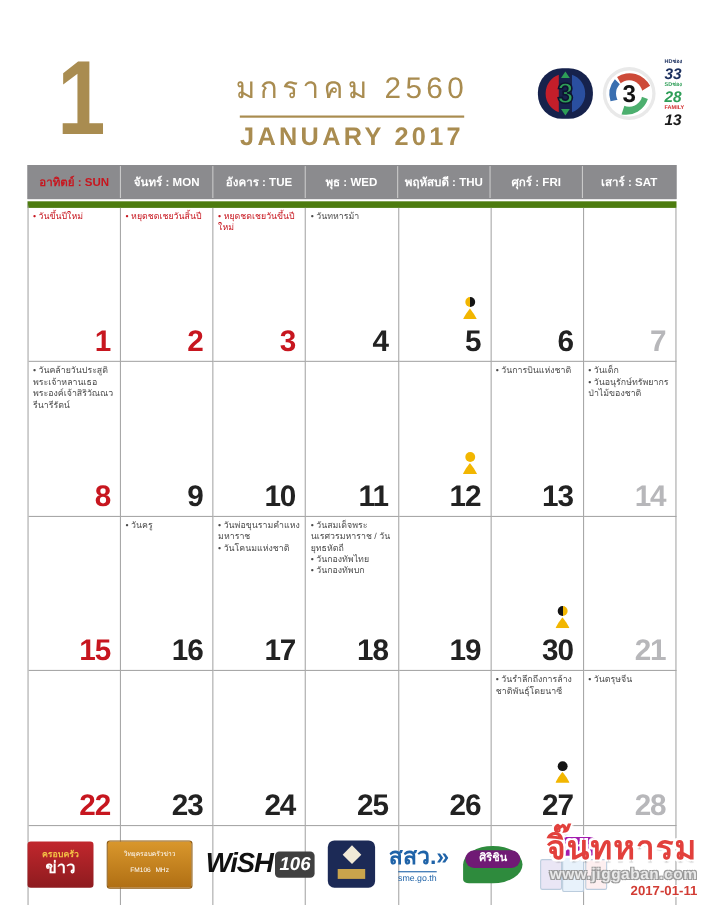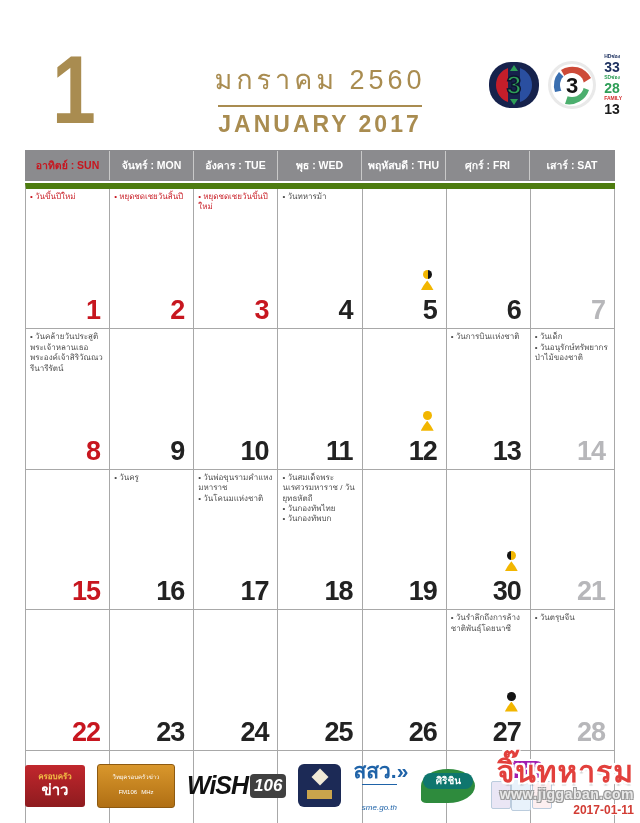--- a/index.html
+++ b/index.html
@@ -12,21 +12,21 @@
              color:#a98c50;line-height:1;letter-spacing:-4px;
              font-family:"Liberation Sans",sans-serif;transform:scaleX(.82);transform-origin:left top;}
   .month-block{position:absolute;left:200px;top:18px;width:240px;text-align:center;color:#a98c50;}
   .month-thai{font-size:27px;font-weight:400;letter-spacing:4px;}
   .gold-rule{height:2px;background:#a98c50;margin:4px 18px 4px 18px;}
   .month-eng{font-size:23px;font-weight:700;letter-spacing:3px;}
 
   .ch-logos{position:absolute;right:18px;top:14px;display:flex;align-items:center;gap:7px;}
   .ch-nums{display:flex;flex-direction:column;gap:1px;line-height:1;}
   .ch-nums .lbl{font-size:5px;font-weight:700;}
-  .ch-nums .num{font-size:14px;font-weight:800;letter-spacing:0;}
+  .ch-nums .num{font-size:14px;font-weight:800;letter-spacing:0;font-style:italic;}
   .hd-c{color:#1b2f5e}.sd-c{color:#2e9e57}.fam-lbl{color:#d02c2c}.fam-num{color:#1a1a1a}
 
   
   .wk-band{position:absolute;top:150px;left:25px;width:590px;height:31px;background:#8b8b8e;
            display:grid;grid-template-columns:repeat(7,1fr);border:1px solid #8b8b8e;box-sizing:border-box;}
   .wk-cell{display:flex;align-items:center;justify-content:center;color:#fff;
            font-size:10.5px;font-weight:700;border-right:1px solid #c9c9c9;white-space:nowrap;}
   .wk-cell:last-child{border-right:none;}
   .wk-cell.sun{color:#c7161f;}
 
@@ -67,25 +67,25 @@
   .lg-wish{display:flex;align-items:center;font-weight:800;font-style:italic;}
   .lg-wish .w{font-size:25px;color:#111;letter-spacing:-1px;}
   .lg-wish .n{font-size:17px;color:#fff;background:#404040;border-radius:4px;padding:2px 4px;margin-left:2px;}
   .lg-bank{width:43px;height:43px;background:#1c2a56;border-radius:6px;position:relative;}
   .lg-bank .d{position:absolute;left:50%;top:7px;width:12px;height:12px;background:#f1ead7;
               transform:translateX(-50%) rotate(45deg);}
   .lg-bank .b{position:absolute;left:9px;bottom:8px;width:25px;height:9px;background:#c9a44c;}
   .lg-ssw{display:flex;flex-direction:column;align-items:center;color:#1f63a8;line-height:1;}
   .lg-ssw .t{font-size:21px;font-weight:800;}
   .lg-ssw .t .ar{letter-spacing:-3px;}
-  .lg-ssw .u{font-size:8px;margin-top:3px;border-top:1px solid #1f63a8;padding-top:19px;font-style:italic;}
+  .lg-ssw .u{font-size:8px;margin-top:3px;border-top:1px solid #1f63a8;padding-top:2px;}
   .lg-siri{position:relative;width:62px;height:46px;}
   .lg-siri .leaf{position:absolute;left:4px;top:6px;width:54px;height:34px;background:#2e8b3d;
                  border-radius:50% 50% 50% 10% ;}
-  .lg-siri .band{position:absolute;left:6px;top:10px;width:50px;height:16px;background:#0f766e;
+  .lg-siri .band{position:absolute;left:6px;top:10px;width:50px;height:16px;background:#701a75;
                  border-radius:8px;color:#fff;font-size:10px;font-weight:700;text-align:center;line-height:16px;}
   .lg-farm{position:relative;width:80px;height:50px;}
   .pack{position:absolute;bottom:2px;width:18px;height:26px;background:#eef3f8;border:1px solid #bcd;border-radius:2px;}
   .pack.p1{left:0;background:#eae6f5;}
   .pack.p2{left:20px;bottom:0;height:30px;background:#e8f2fb;}
   .pack.p3{left:41px;background:#fdeff0;}
   .farm-band{position:absolute;left:14px;top:0px;padding:1px 7px;background:#a21caf;border-radius:8px;
              color:#fff;font-size:10px;font-weight:800;box-shadow:0 0 0 2px #fff;}
 
   

